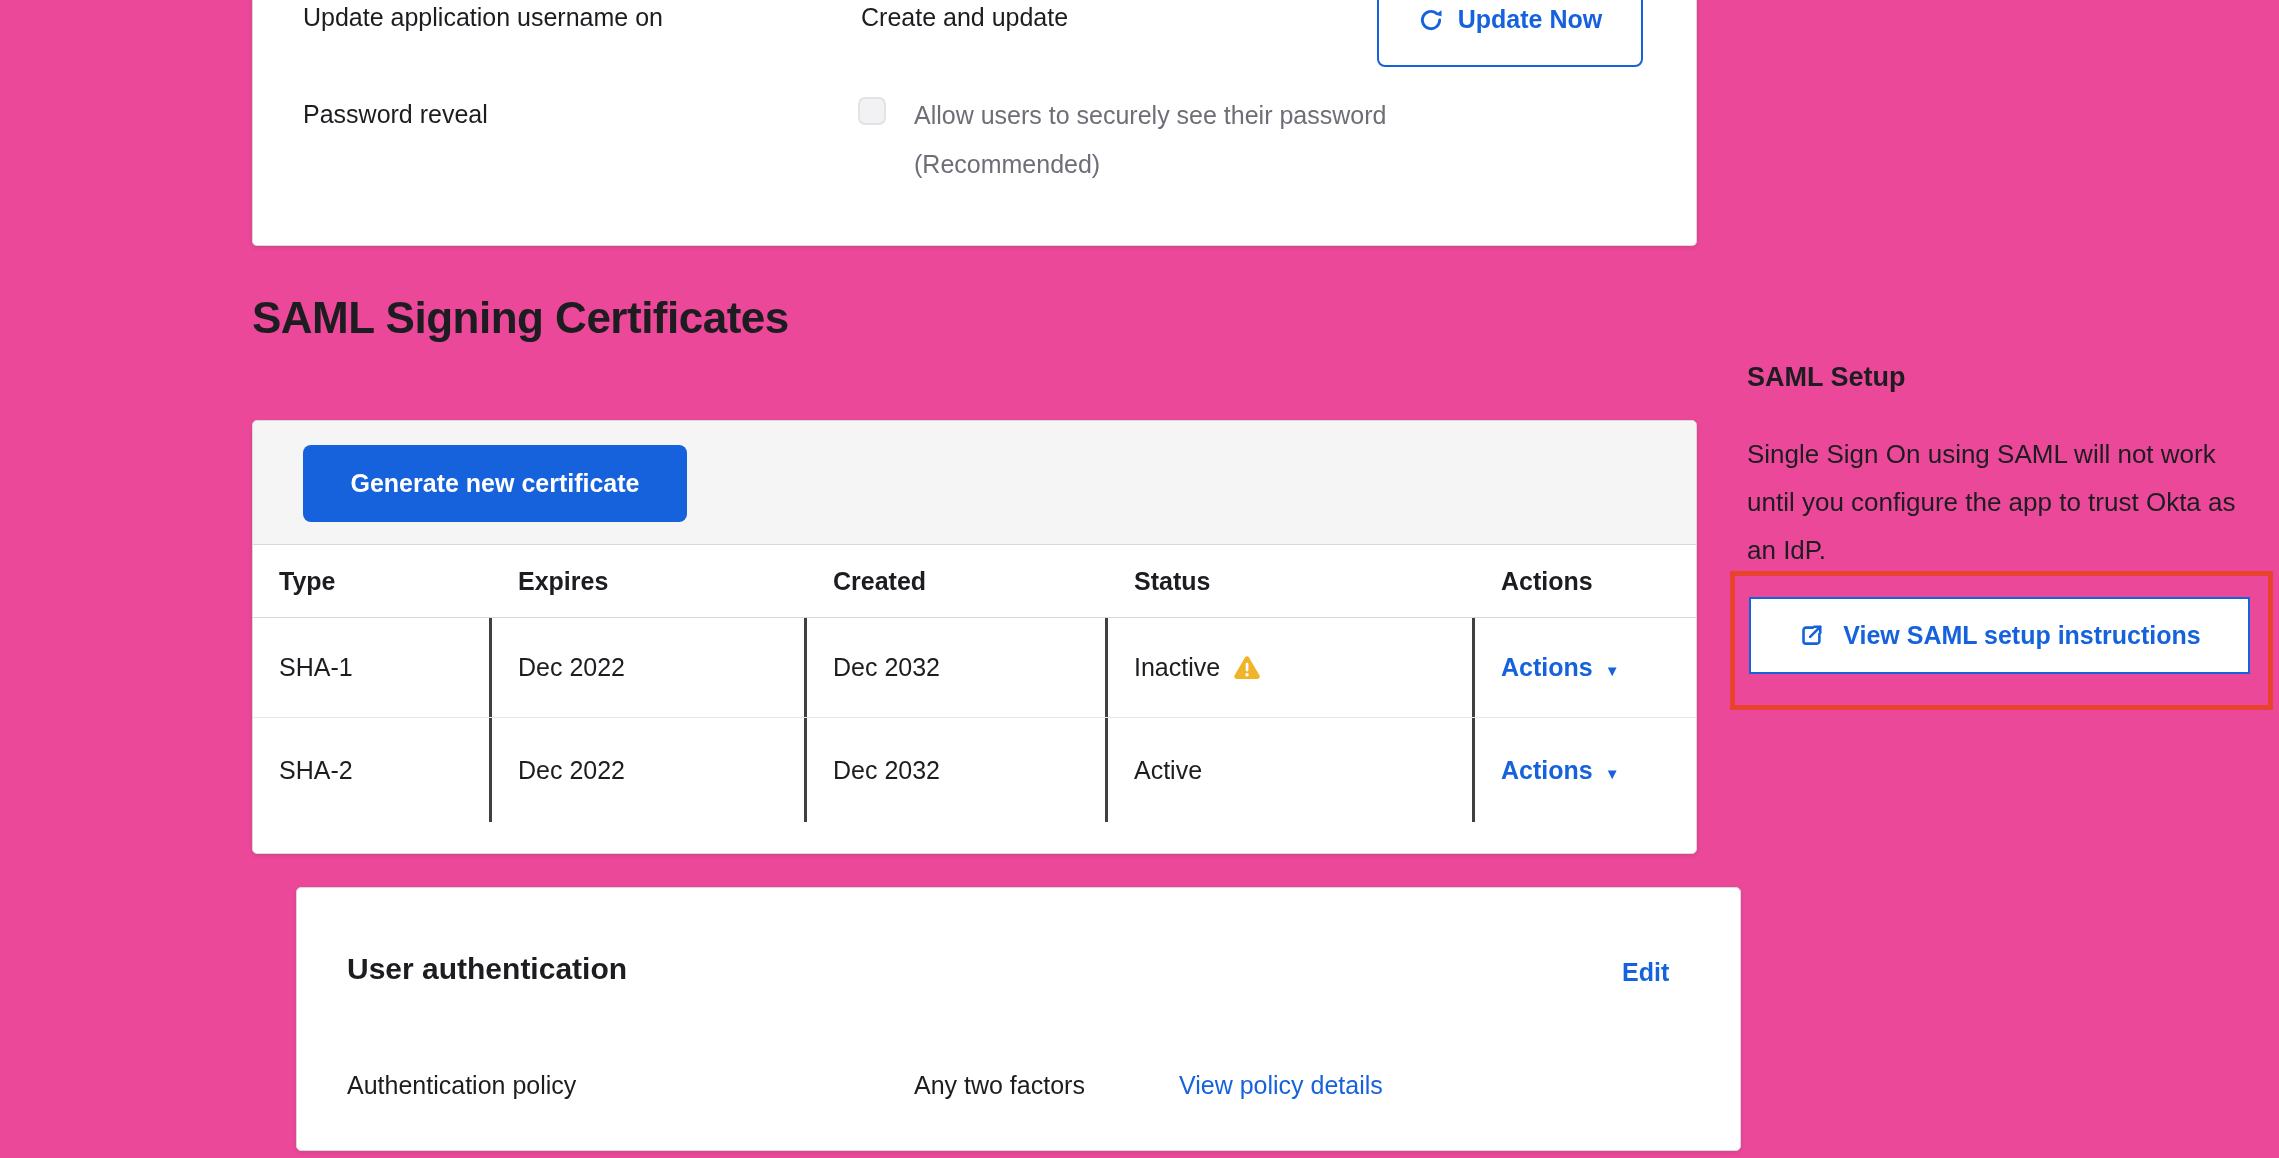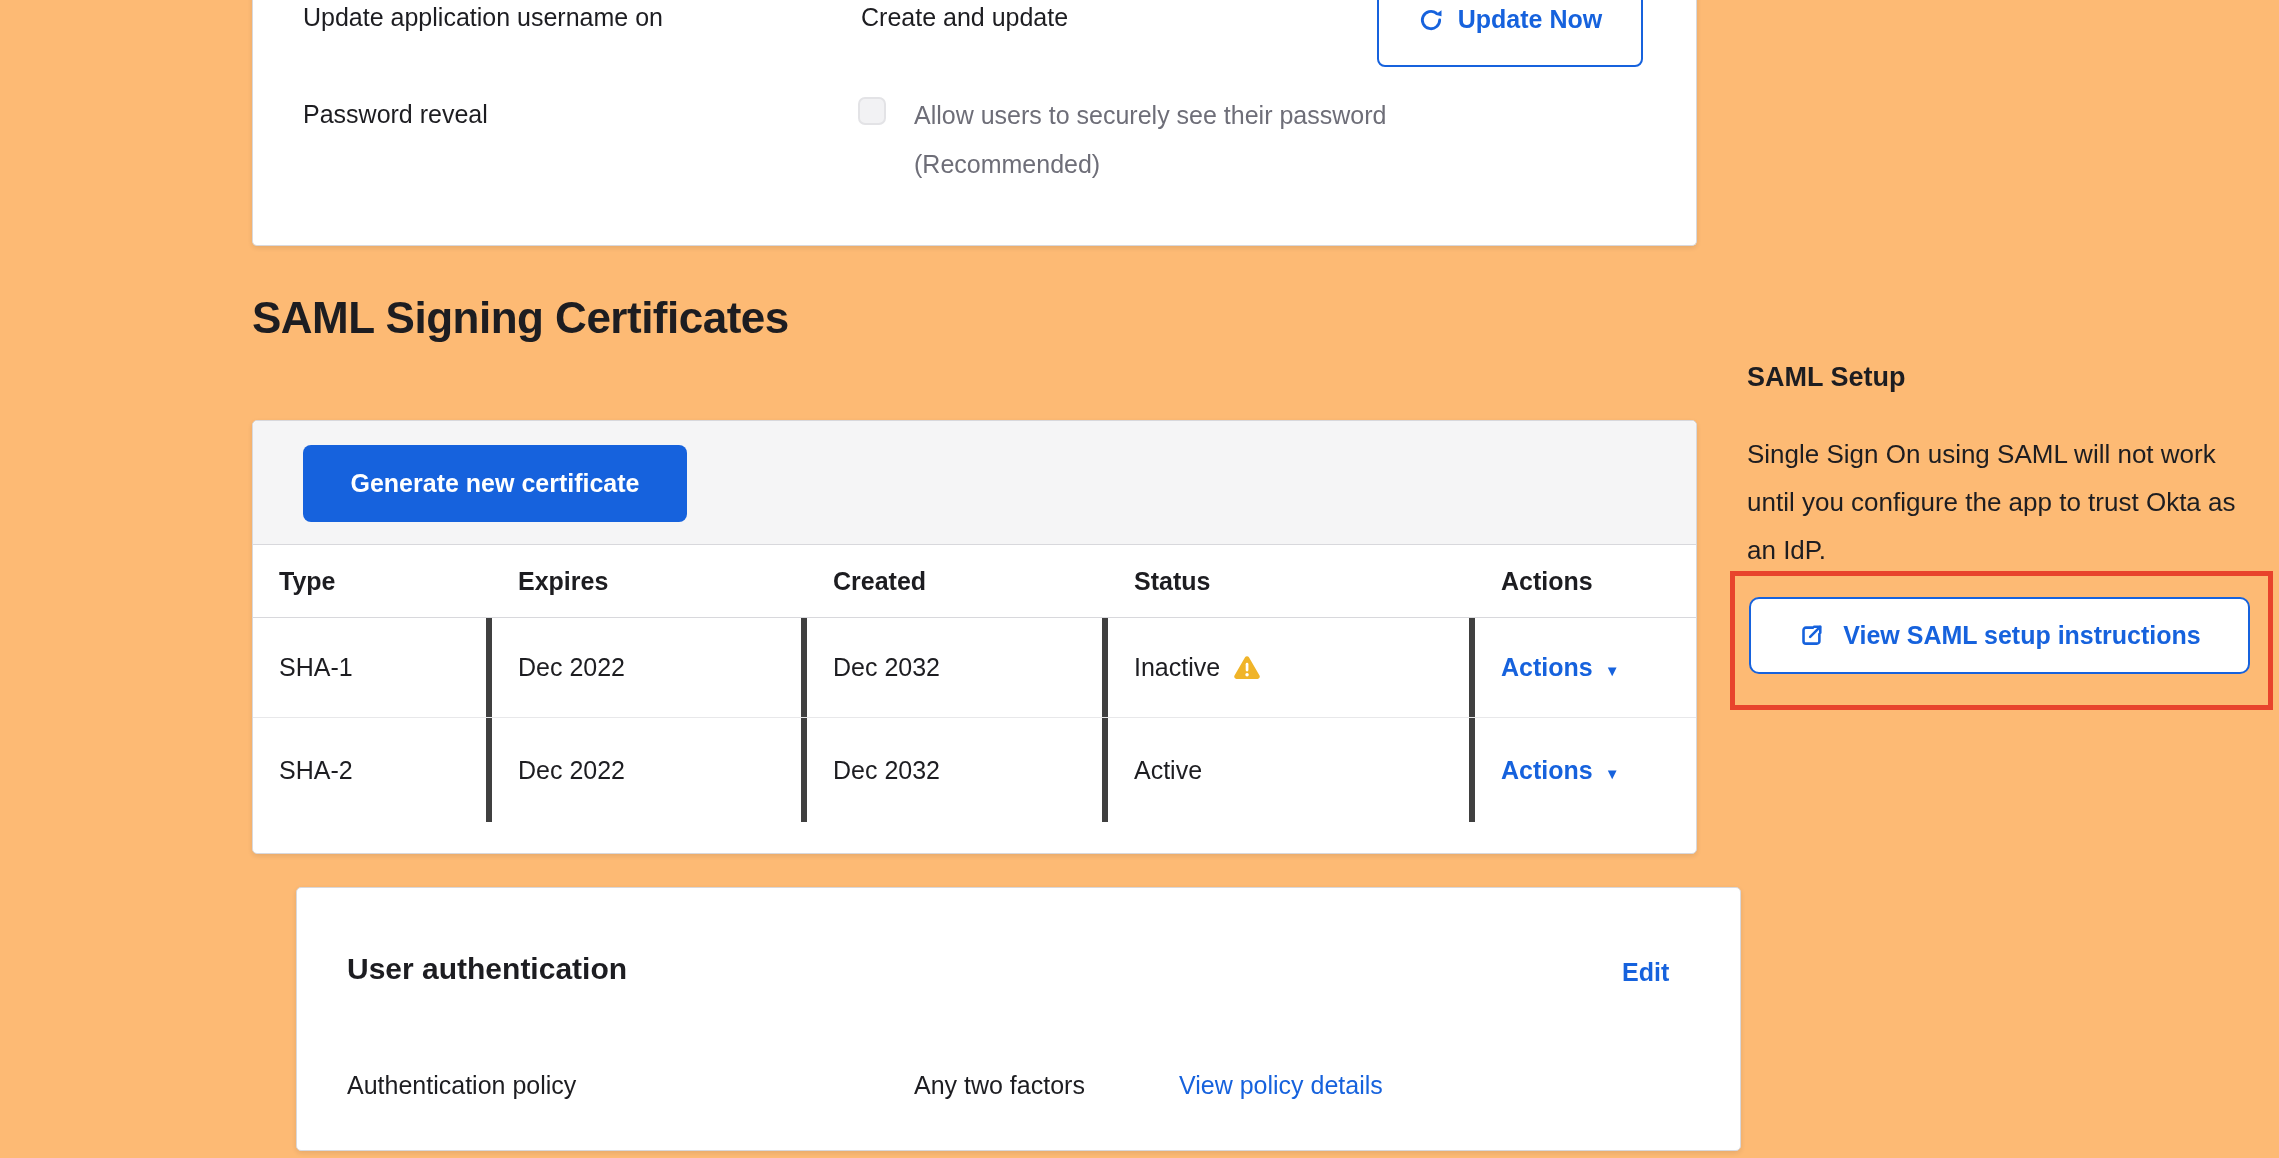--- a/index.html
+++ b/index.html
@@ -1,19 +1,19 @@
 <!DOCTYPE html>
 <html><head>
 <meta charset="utf-8">
 <style>
   * { margin:0; padding:0; box-sizing:border-box; }
   html,body { background:#ffffff; }
   .canvas {
     position:relative; width:2279px; height:1158px;
-    background:#fdba74; overflow:hidden;
+    background:#ec4899; overflow:hidden;
     font-family:"Liberation Sans", sans-serif;
     color:#1d1d21; font-size:25px;
   }
 
   
   .card {
     position:absolute; background:#fff;
     border:1px solid #d8d8dc; border-radius:5px;
     box-shadow:0 2px 5px rgba(29,29,33,0.10);
   }
@@ -53,35 +53,35 @@
     border:none; border-radius:8px; display:flex; align-items:center; justify-content:center;
     cursor:pointer;
   }
   .tbl { position:absolute; left:0; top:124px; width:100%; }
   .trow { display:grid; grid-template-columns:239px 315px 301px 367px 1fr; }
   .trow.head { height:73px; border-bottom:1px solid #d8d8dc; font-weight:bold; }
   .trow.body { height:100px; }
   .trow.body.first { border-bottom:1px solid #e8e8ea; }
   .trow.body.last { height:104px; }
   .cell { display:flex; align-items:center; padding-left:26px;text-align:center; }
-  .trow.body .cell { border-right:6px solid #404040; }
+  .trow.body .cell { border-right:3px solid #404040; }
   .trow.body .cell:last-child { border-right:none; }
   .status-cell { gap:13px; }
   .link { color:#1662dd; cursor:pointer; }
   .bold { font-weight:bold; }
   .caret { font-size:15px; margin-left:12px; }
 
   
   #saml-setup-title { position:absolute; left:1747px; top:362px; font-size:27px; font-weight:bold; }
   #saml-setup-desc  { position:absolute; left:1747px; top:430px; width:520px; font-size:26px; line-height:48px; }
   #annotation-box {
     position:absolute; left:1730px; top:571px; width:543px; height:139px;
     border:5px solid #e8432c; background:transparent; pointer-events:none;
   }
-  #view-saml-btn { left:1749px; top:597px; width:501px; height:77px; border-radius:10px; font-size:25px; gap:18px; }
+  #view-saml-btn { left:1749px; top:597px; width:501px; height:77px; border-radius:0; font-size:25px; gap:18px; }
 
   
   #auth-card { left:252px; top:887px; width:1445px; height:264px;margin-left:44px; }
   #auth-title { position:absolute; left:50px; top:64px; font-size:30px; font-weight:bold; }
   #auth-edit  { position:absolute; left:1325px; top:70px; font-size:25px; font-weight:bold; }
   #auth-row-label { position:absolute; left:50px;  top:183px; }
   #auth-row-value { position:absolute; left:617px; top:183px; }
   #auth-row-link  { position:absolute; left:882px; top:183px; }
 
   svg { display:block; }

